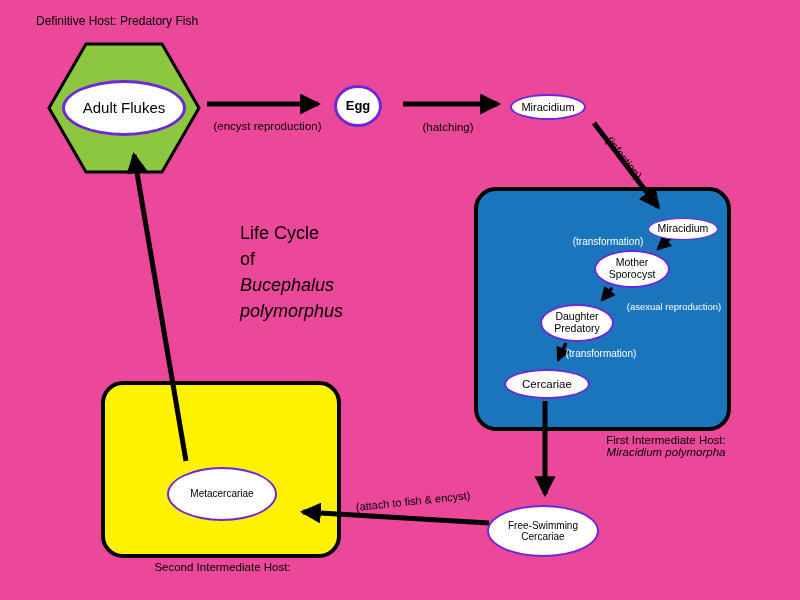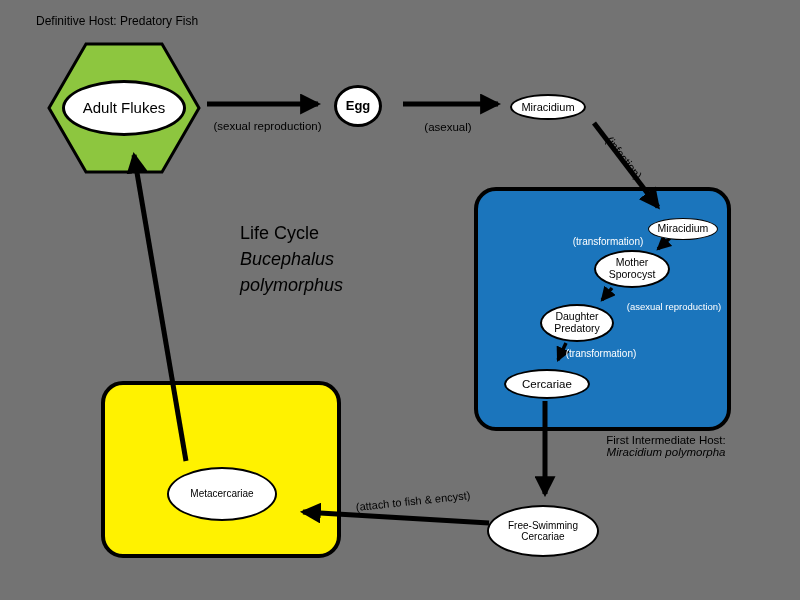--- a/index.html
+++ b/index.html
@@ -1,18 +1,18 @@
 <!DOCTYPE html>
 <html><head>
 <meta charset="utf-8">
 <style>
   html,body{margin:0;padding:0;background:#ffffff;font-family:"Liberation Sans",sans-serif;}
-  #canvas{position:relative;width:800px;height:600px;background:#737373;overflow:hidden;}
+  #canvas{position:relative;width:800px;height:600px;background:#ec4899;overflow:hidden;}
   #shapes{position:absolute;left:0;top:0;width:800px;height:600px;}
-  .node{position:absolute;background:#fff;border:2px solid #000000;border-radius:50%;
+  .node{position:absolute;background:#fff;border:2px solid #6d28d9;border-radius:50%;
         display:flex;align-items:center;justify-content:center;text-align:center;
         color:#000;box-sizing:border-box;line-height:1.12;}
   .lbl{position:absolute;color:#000;text-align:center;}
   .lbl-left{text-align:left;}
   .white{color:#fff;}
   .italic{font-style:italic;}
   .title-block{position:absolute;left:240px;top:220px;width:170px;text-align:left;
                font-size:18px;line-height:26px;color:#000;}
 </style>
 </head>
@@ -45,28 +45,29 @@
   </svg>
 
   <div class="lbl lbl-left" style="left:36px;top:14px;width:280px;font-size:12px;">Definitive Host:  Predatory Fish</div>
 
   <div class="node" style="left:62px;top:80px;width:124px;height:56px;border-width:3px;font-size:15px;">Adult Flukes</div>
 
   <div class="node" style="left:334px;top:85px;width:48px;height:42px;border-width:3.5px;font-size:13px;font-weight:bold;">Egg</div>
 
   <div class="node" style="left:510px;top:94px;width:76px;height:26px;border-width:2px;font-size:11px;">Miracidium</div>
 
-  <div class="lbl" style="left:200px;top:120px;width:135px;font-size:11.5px;">(sexual reproduction)</div>
+  <div class="lbl" style="left:200px;top:120px;width:135px;font-size:11.5px;">(encyst reproduction)</div>
 
-  <div class="lbl" style="left:410px;top:121px;width:76px;font-size:11.5px;">(asexual)</div>
+  <div class="lbl" style="left:410px;top:121px;width:76px;font-size:11.5px;">(hatching)</div>
 
   <div class="lbl" style="left:584px;top:152px;width:80px;font-size:11.5px;transform:rotate(52deg);">(infection)</div>
 
   <div class="title-block">
     <div>Life Cycle</div>
+    <div>of</div>
     <div class="italic">Bucephalus</div>
     <div class="italic">polymorphus</div>
   </div>
 
   <div class="node" style="left:648px;top:218px;width:70px;height:22px;border-width:1.5px;font-size:10.5px;">Miracidium</div>
 
   <div class="lbl white" style="left:563px;top:236px;width:90px;font-size:10px;">(transformation)</div>
 
   <div class="node" style="left:594px;top:250px;width:76px;height:38px;border-width:2px;font-size:10.5px;">Mother Sporocyst</div>
 
@@ -83,15 +84,16 @@
     <div class="italic">Miracidium polymorpha</div>
   </div>
 
   <div class="node" style="left:487px;top:505px;width:112px;height:52px;border-width:2px;font-size:10px;">Free-Swimming Cercariae</div>
 
   <div class="lbl" style="left:342px;top:495px;width:142px;font-size:11px;transform:rotate(-6deg);">(attach to fish &amp; encyst)</div>
 
   <div class="node" style="left:167px;top:467px;width:110px;height:54px;border-width:2px;font-size:10px;">Metacercariae</div>
 
   <div class="lbl" style="left:120px;top:559px;width:205px;font-size:11.5px;line-height:17px;">
+    <div>Second Intermediate Host:</div>
   </div>
 
 </div>
 
 </body></html>

